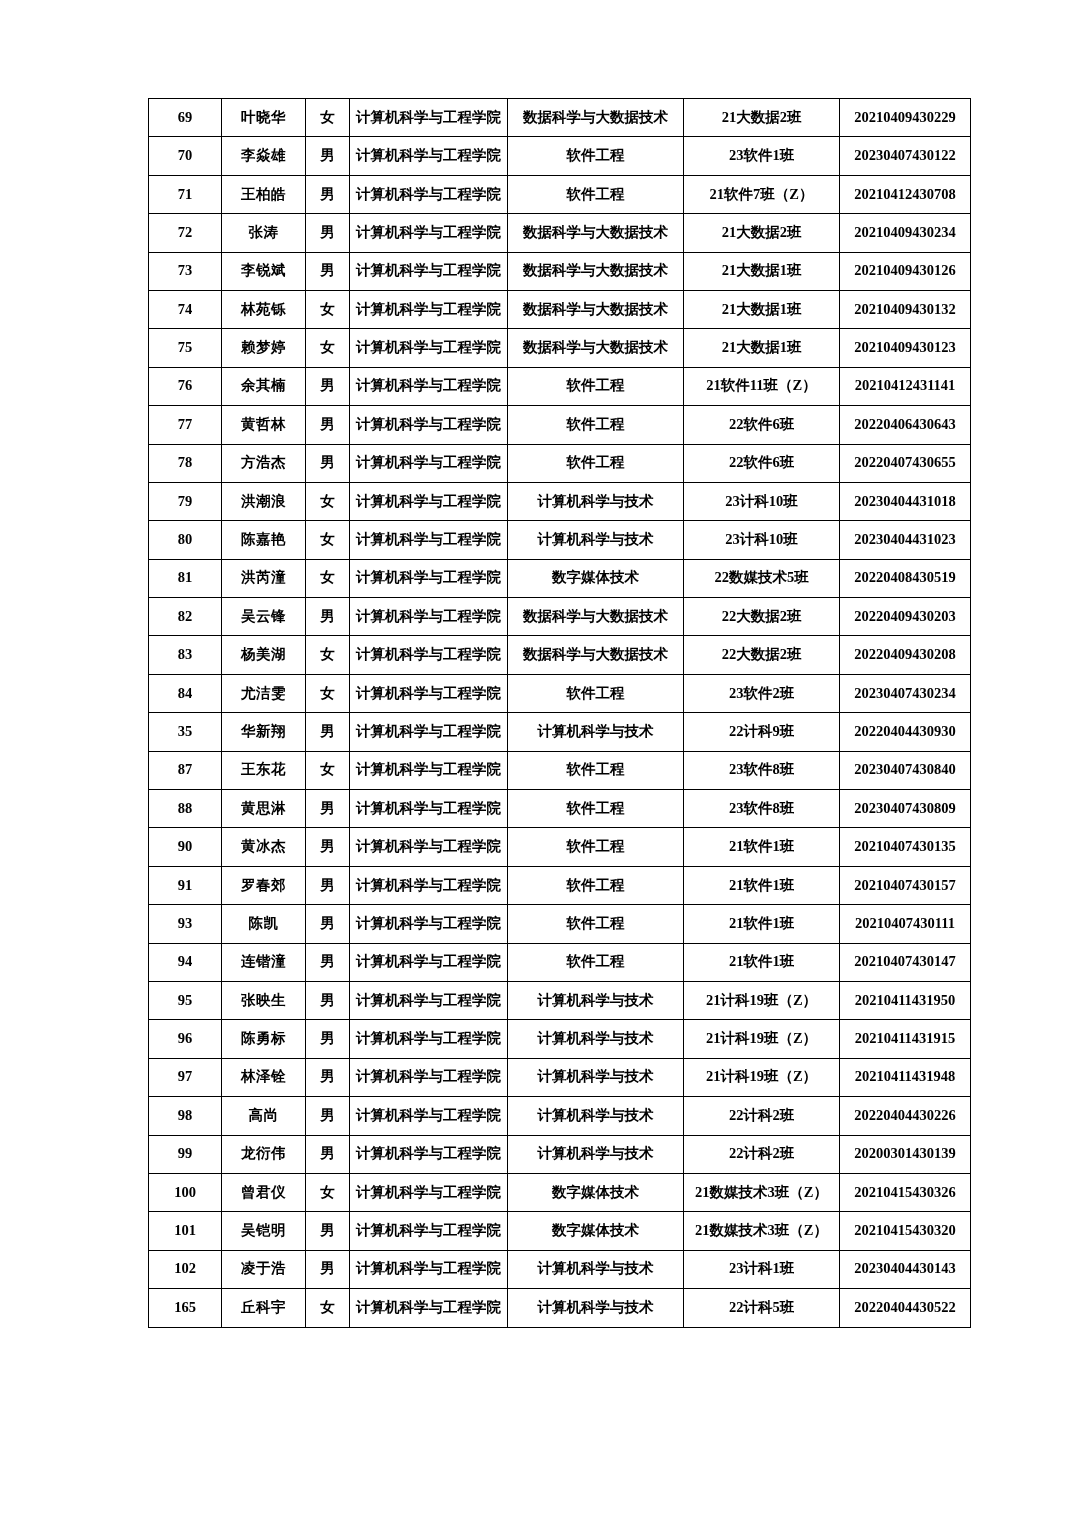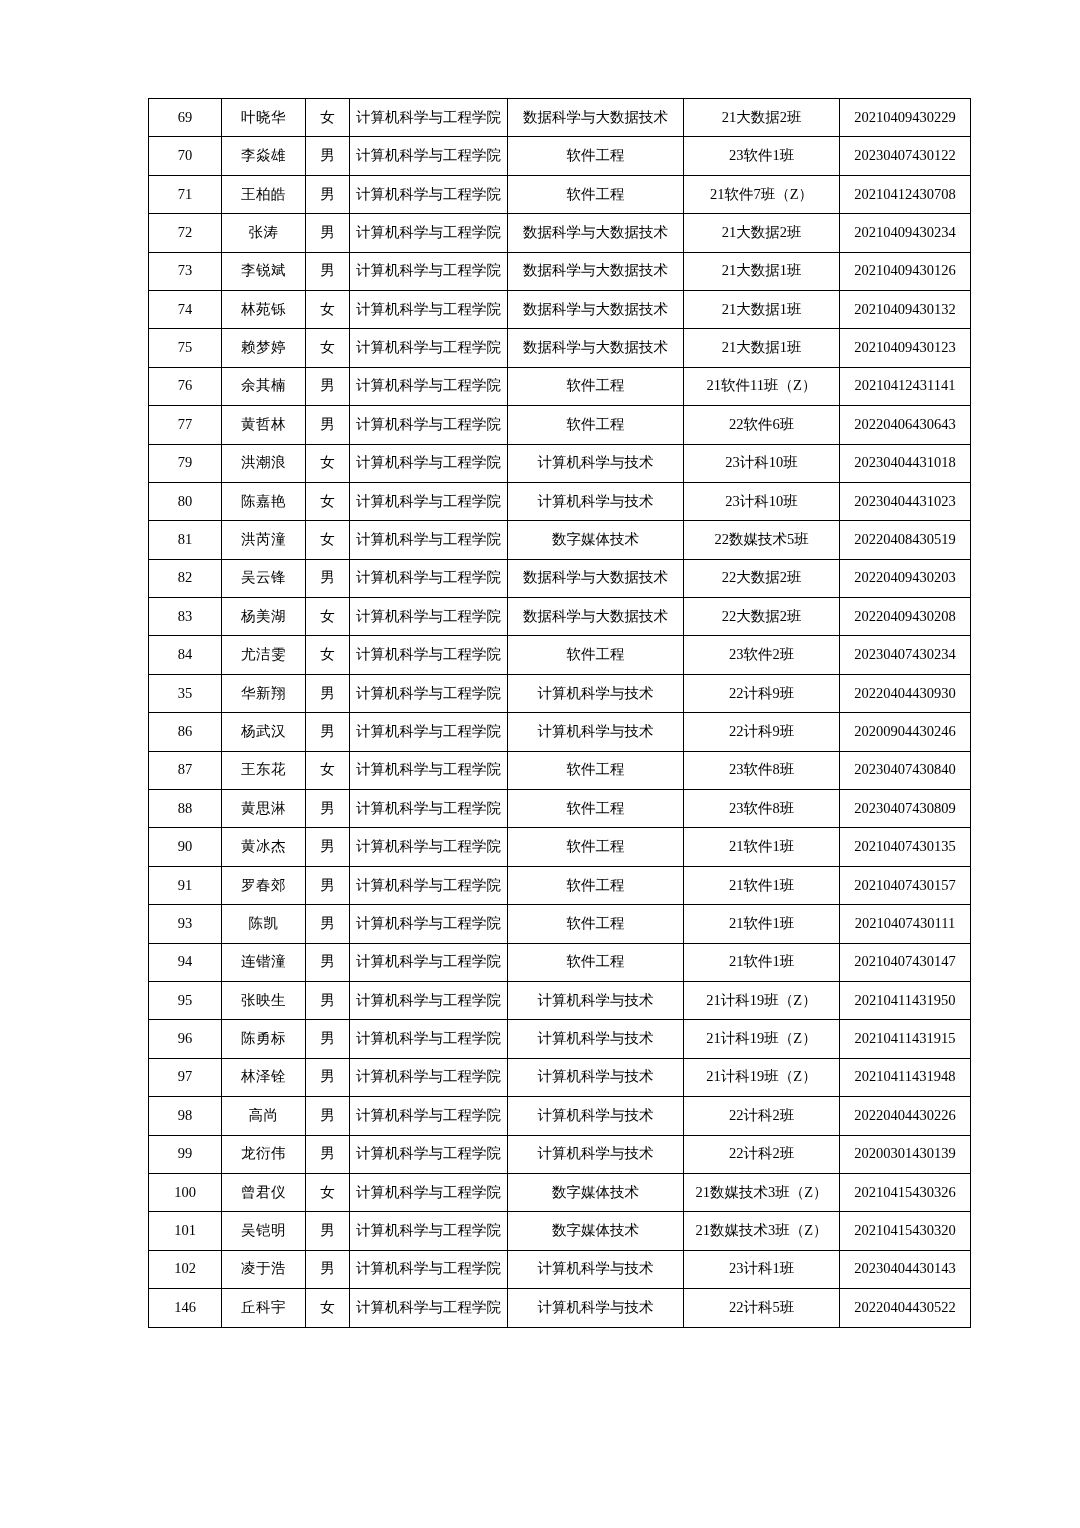--- a/index.html
+++ b/index.html
@@ -12,20 +12,21 @@
     height: 1528px;
     font-family: "Liberation Serif", "DejaVu Serif", serif;
     color: #000000;
   }
   .page {
     position: relative;
     width: 1080px;
     height: 1528px;
     box-sizing: border-box;
     padding: 98px 112px 0 148px;
+    font-weight: bold;
   }
   table.roster {
     border-collapse: collapse;
     width: 822px;
     table-layout: fixed;
   }
   table.roster td {
     border: 1px solid #000000;
     height: 37.4px;
     text-align: center;
@@ -141,20 +142,29 @@
         <tr>
           <td class="index">77</td>
           <td class="name">黄哲林</td>
           <td class="gender">男</td>
           <td class="college">计算机科学与工程学院</td>
           <td class="major">软件工程</td>
           <td class="cls">22软件6班</td>
           <td class="sid">20220406430643</td>
         </tr>
         <tr>
+          <td class="index">78</td>
+          <td class="name">方浩杰</td>
+          <td class="gender">男</td>
+          <td class="college">计算机科学与工程学院</td>
+          <td class="major">软件工程</td>
+          <td class="cls">22软件6班</td>
+          <td class="sid">20220407430655</td>
+        </tr>
+        <tr>
           <td class="index">79</td>
           <td class="name">洪潮浪</td>
           <td class="gender">女</td>
           <td class="college">计算机科学与工程学院</td>
           <td class="major">计算机科学与技术</td>
           <td class="cls">23计科10班</td>
           <td class="sid">20230404431018</td>
         </tr>
         <tr>
           <td class="index">80</td>
@@ -204,29 +214,20 @@
         <tr>
           <td class="index">35</td>
           <td class="name">华新翔</td>
           <td class="gender">男</td>
           <td class="college">计算机科学与工程学院</td>
           <td class="major">计算机科学与技术</td>
           <td class="cls">22计科9班</td>
           <td class="sid">20220404430930</td>
         </tr>
         <tr>
-          <td class="index">86</td>
-          <td class="name">杨武汉</td>
-          <td class="gender">男</td>
-          <td class="college">计算机科学与工程学院</td>
-          <td class="major">计算机科学与技术</td>
-          <td class="cls">22计科9班</td>
-          <td class="sid">20200904430246</td>
-        </tr>
-        <tr>
           <td class="index">87</td>
           <td class="name">王东花</td>
           <td class="gender">女</td>
           <td class="college">计算机科学与工程学院</td>
           <td class="major">软件工程</td>
           <td class="cls">23软件8班</td>
           <td class="sid">20230407430840</td>
         </tr>
         <tr>
           <td class="index">88</td>
@@ -339,21 +340,21 @@
         <tr>
           <td class="index">102</td>
           <td class="name">凌于浩</td>
           <td class="gender">男</td>
           <td class="college">计算机科学与工程学院</td>
           <td class="major">计算机科学与技术</td>
           <td class="cls">23计科1班</td>
           <td class="sid">20230404430143</td>
         </tr>
         <tr>
-          <td class="index">146</td>
+          <td class="index">165</td>
           <td class="name">丘科宇</td>
           <td class="gender">女</td>
           <td class="college">计算机科学与工程学院</td>
           <td class="major">计算机科学与技术</td>
           <td class="cls">22计科5班</td>
           <td class="sid">20220404430522</td>
         </tr>
       </tbody>
   </table>
 </div>

